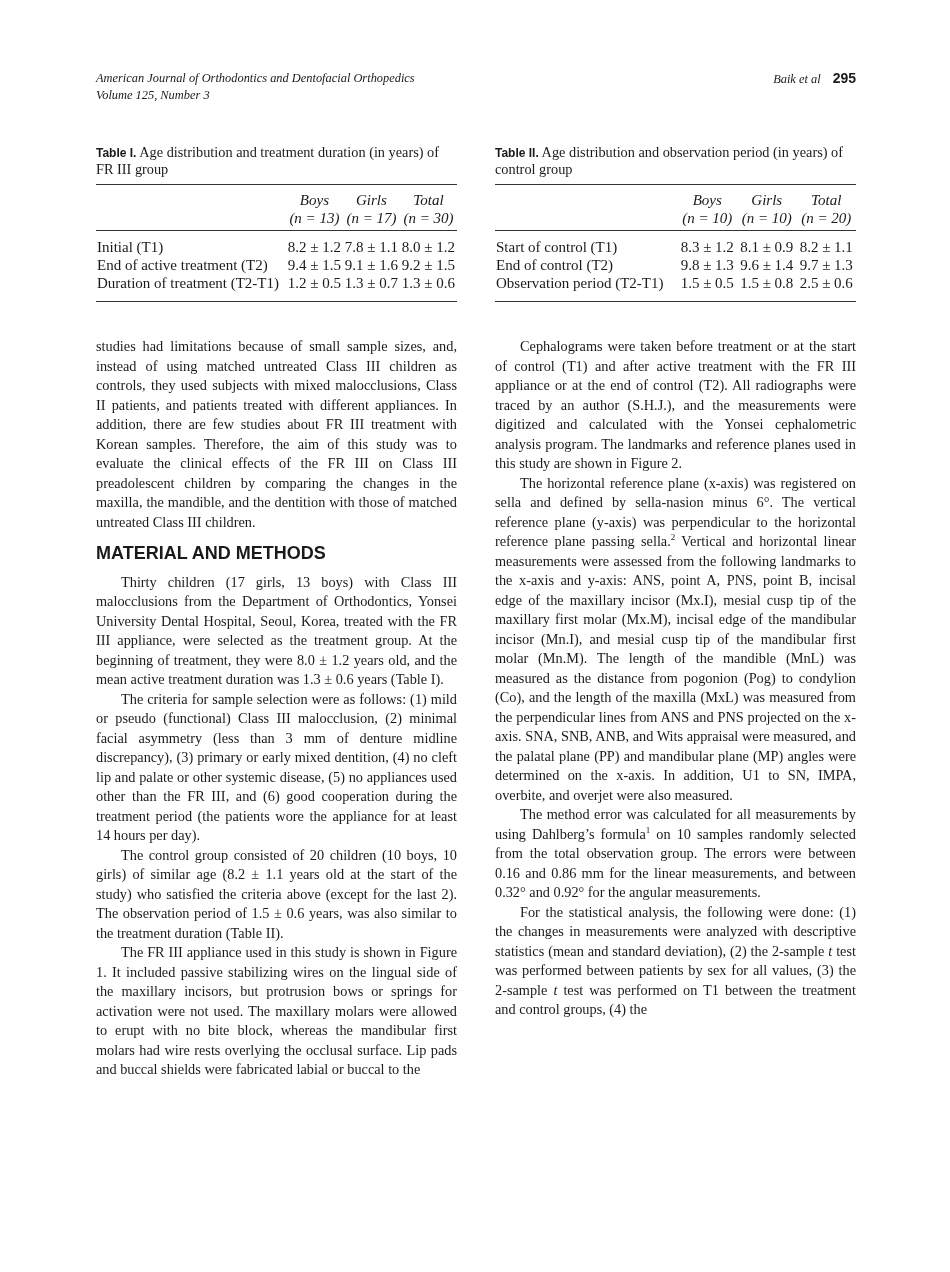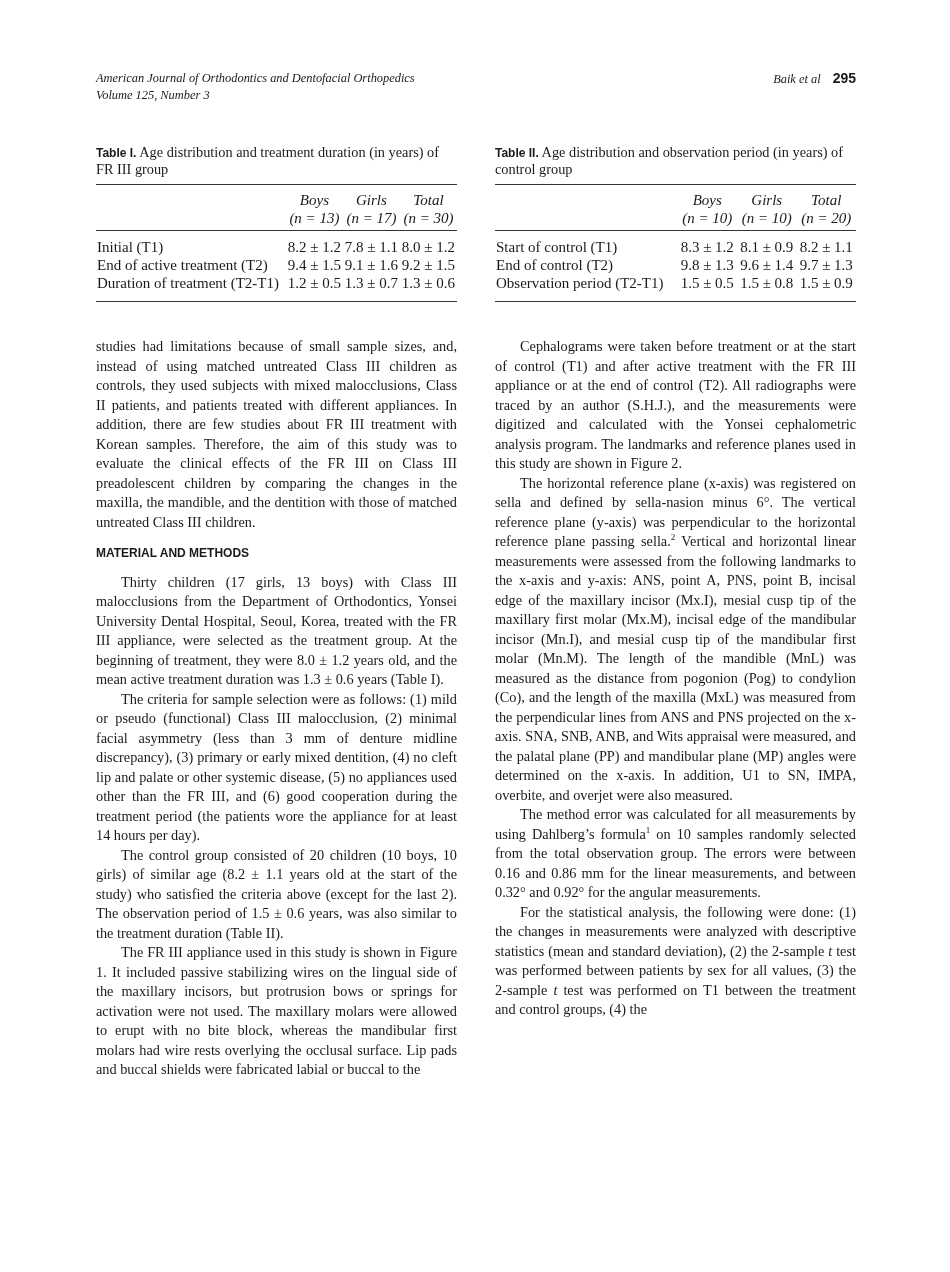--- a/index.html
+++ b/index.html
@@ -23,21 +23,21 @@
   th.rowhdr { text-align: left; }
   tbody tr:first-child td { padding-top: 8px; }
   tbody tr:last-child td { padding-bottom: 10px; border-bottom: 1.4px solid #333; }
   td { white-space: nowrap; }
   td.num { text-align: center; }
   .body-text { position: absolute; top: 337px; width: 361px; font-size: 14.3px;
                line-height: 19.5px; text-align: justify; }
   .body-text p { margin: 0; }
   .body-text p.indent { text-indent: 25px; }
   .section-head { font-family: "Liberation Sans", "DejaVu Sans", sans-serif;
-                  font-weight: bold; font-size: 12px; margin: 12px 0 9px 0; }
+                  font-weight: bold; font-size: 18px; margin: 12px 0 9px 0; }
   sup { font-size: 9px; line-height: 0; }
 </style>
 </head>
 <body>
 
 <div class="running-head">
   <div>American Journal of Orthodontics and Dentofacial Orthopedics</div>
   <div>Volume 125, Number 3</div>
   <div class="right">
     <span>Baik et al</span><span class="pagenum">295</span>
@@ -117,21 +117,21 @@
       <tr>
         <td>End of control (T2)</td>
         <td class="num">9.8 ± 1.3</td>
         <td class="num">9.6 ± 1.4</td>
         <td class="num">9.7 ± 1.3</td>
       </tr>
       <tr>
         <td>Observation period (T2-T1)</td>
         <td class="num">1.5 ± 0.5</td>
         <td class="num">1.5 ± 0.8</td>
-        <td class="num">1.5 ± 0.9</td>
+        <td class="num">2.5 ± 0.6</td>
       </tr>
     </tbody>
   </table>
 </div>
 
 <div class="body-text col-left">
   <p>studies had limitations because of small sample sizes, and, instead of using matched untreated Class III children as controls, they used subjects with mixed malocclusions, Class II patients, and patients treated with different appliances. In addition, there are few studies about FR III treatment with Korean samples. Therefore, the aim of this study was to evaluate the clinical effects of the FR III on Class III preadolescent children by comparing the changes in the maxilla, the mandible, and the dentition with those of matched untreated Class III children.</p>
   <div class="section-head">MATERIAL AND METHODS</div>
   <p class="indent">Thirty children (17 girls, 13 boys) with Class III malocclusions from the Department of Orthodontics, Yonsei University Dental Hospital, Seoul, Korea, treated with the FR III appliance, were selected as the treatment group. At the beginning of treatment, they were 8.0 ± 1.2 years old, and the mean active treatment duration was 1.3 ± 0.6 years (Table I).</p>
   <p class="indent">The criteria for sample selection were as follows: (1) mild or pseudo (functional) Class III malocclusion, (2) minimal facial asymmetry (less than 3 mm of denture midline discrepancy), (3) primary or early mixed dentition, (4) no cleft lip and palate or other systemic disease, (5) no appliances used other than the FR III, and (6) good cooperation during the treatment period (the patients wore the appliance for at least 14 hours per day).</p>

